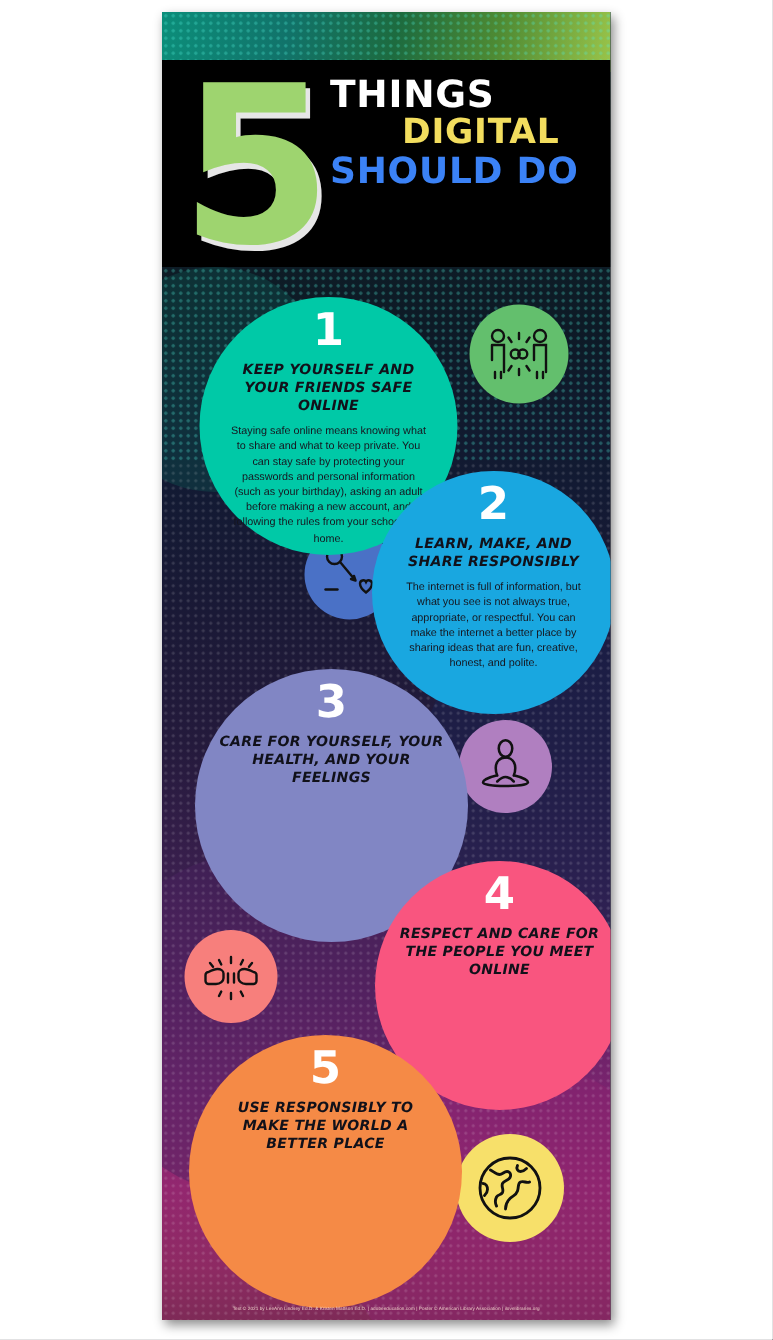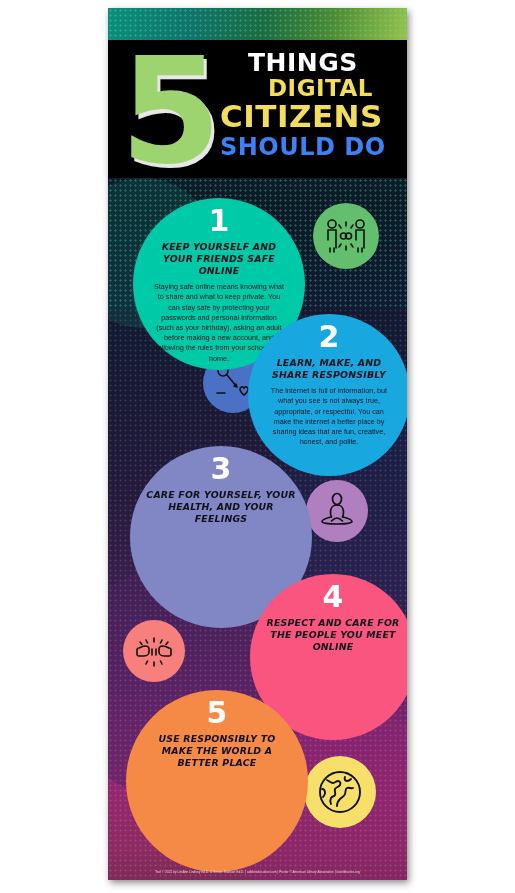--- a/index.html
+++ b/index.html
@@ -78,21 +78,21 @@
     text-shadow: 3px 4px 0 rgba(255,255,255,0.9);
   }
   .htxt { position: absolute; left: 112px; top: 10px; }
   .hline {
     font-family: "DejaVu Sans", sans-serif;
     font-weight: bold;
     letter-spacing: 0.5px;
     line-height: 1.02;
     white-space: nowrap;
   }
-  .h-things  { font-size: 25px; color: #ffffff; text-align: center; }
+  .h-things  { font-size: 25px; color: #ffffff; }
   .h-digital { font-size: 23px; color: #f2dd5e; margin-top: 1px; margin-left: 48px;}
   .h-citizens{ font-size: 31px; color: #f2dd5e; margin-top: 1px;}
   .h-should  { font-size: 24px; color: #3b82f6; margin-top: 2px;}
 
   
   .card {
     position: absolute;
     border-radius: 50%;
     display: flex; flex-direction: column;
     align-items: center;
@@ -181,21 +181,20 @@
   <div class="bg-blob" style="left:120px; top:700px; width:230px; height:220px; background:#8d2470; opacity:.45;"></div>
 
   <div class="bg-dots"></div>
   <div class="bg-dots-2"></div>
 
   <div class="header">
     <div class="big5">5</div>
     <div class="htxt">
       <div class="hline h-things">THINGS</div>
       <div class="hline h-digital">DIGITAL</div>
-      <div class="hline h-citizens">CITIZENS</div>
       <div class="hline h-should">SHOULD DO</div>
     </div>
   </div>
 
   <div class="ico i1">
     <svg width="44" height="40" viewBox="0 0 44 40" fill="none" stroke="#111" stroke-width="1.6" stroke-linecap="round">
       <circle cx="8" cy="8" r="4"></circle>
         <path d="M4 14h8v18M6 32v4M10 32v4M4 14v10M12 14v10"></path>
       <circle cx="36" cy="8" r="4"></circle>
         <path d="M32 14h8v18M34 32v4M38 32v4M32 14v10M40 14v10"></path>

